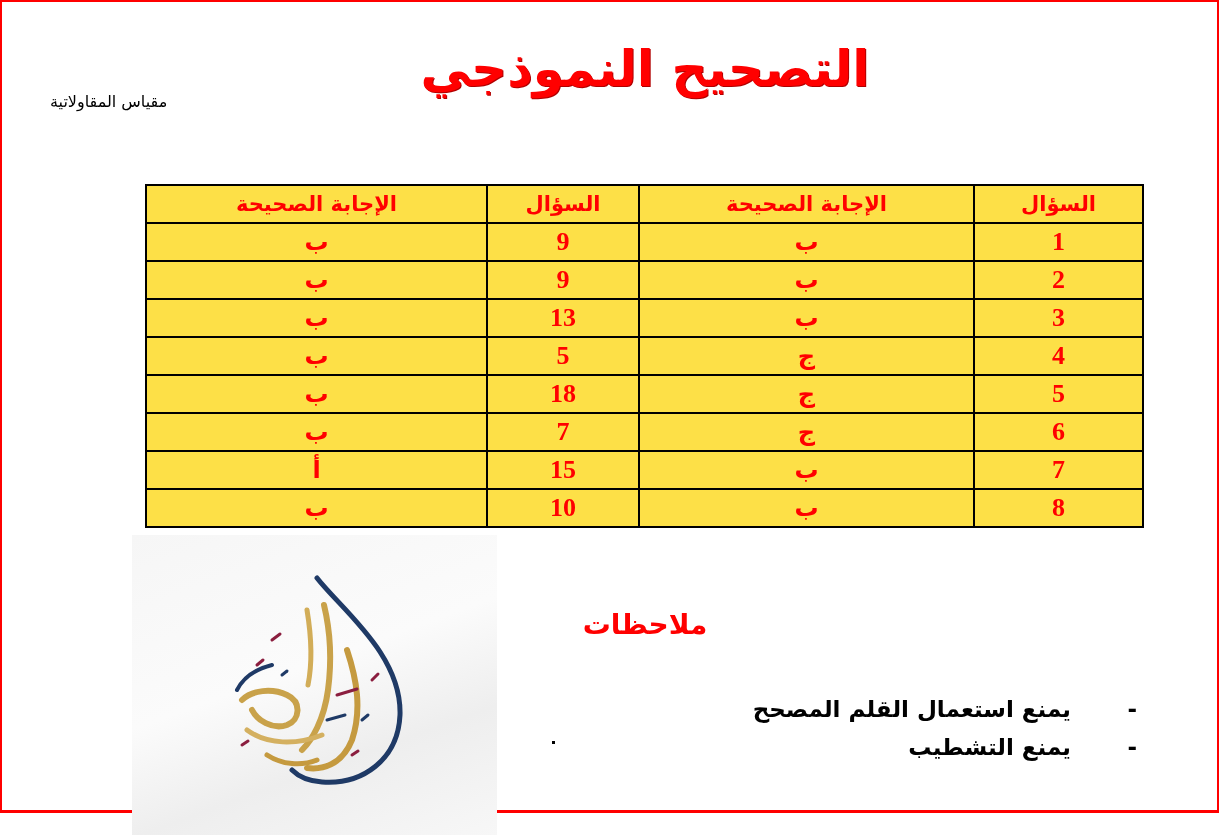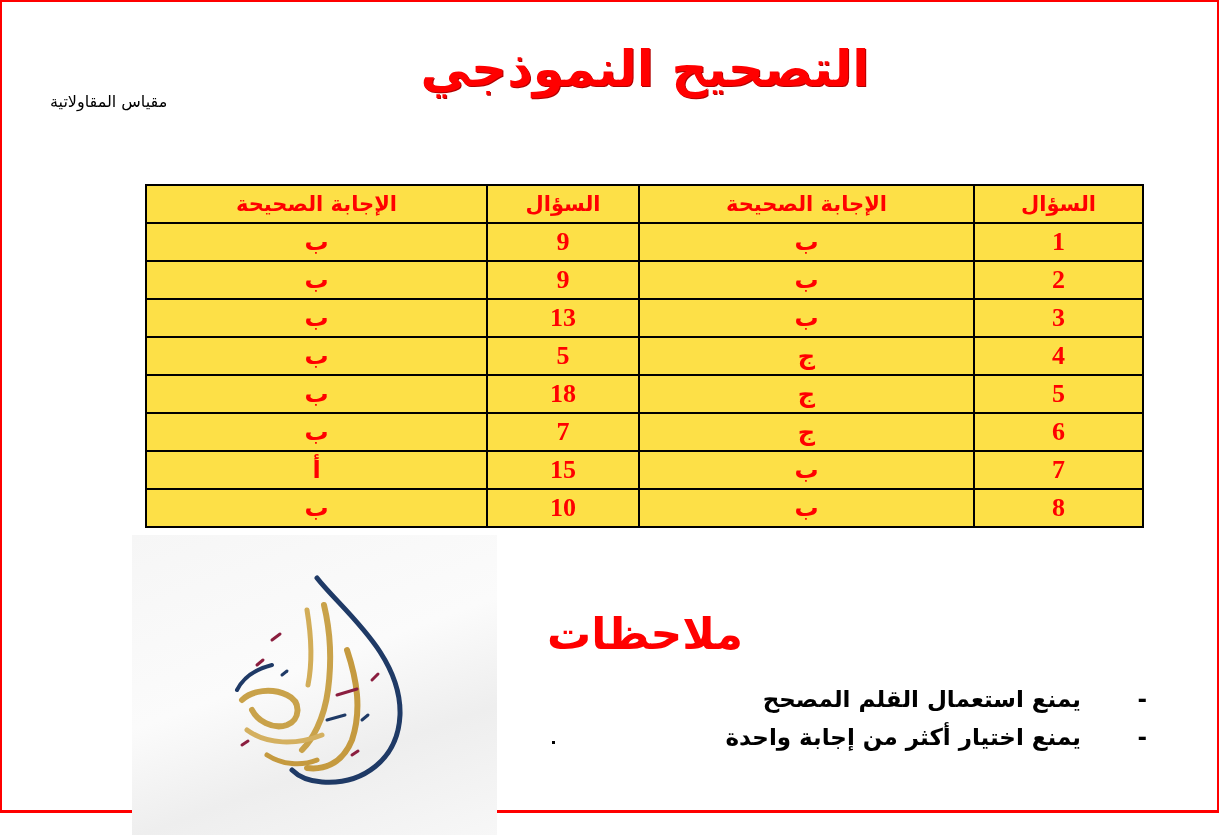--- a/index.html
+++ b/index.html
@@ -21,23 +21,23 @@
                      font-family: "Liberation Serif", "DejaVu Serif", serif; }
   table.answers td.green { background: #fde047; text-align: center; }
   table.answers td.yellow { background: #fde047; }
   table.answers tr.head td { font-size: 21px; font-family: "DejaVu Sans", "Liberation Sans", sans-serif; }
   table.answers td.ans { font-family: "DejaVu Sans", "Liberation Sans", sans-serif; font-size: 24px; }
   table.answers td.first { border-left: 2px solid #000; }
   .logo { position: absolute; left: 132px; top: 535px; width: 365px; height: 300px;
           background: linear-gradient(160deg, #f6f6f6 0%, #fbfbfb 45%, #eeeeee 70%, #f7f7f7 100%); }
   .logo svg { position: absolute; left: 80px; top: 35px; }
   .notes-title { position: absolute; left: 545px; top: 608px; width: 200px; text-align: center;
-                 color: #ff0000; font-size: 44px; font-weight: bold; direction: rtl;
+                 color: #ff0000; font-size: 28px; font-weight: bold; direction: rtl;
                  font-family: "DejaVu Sans", "Liberation Sans", sans-serif; }
-  .notes { position: absolute; right: 70px; top: 678px; direction: rtl; list-style: none; margin: 2px; padding: 0; }
+  .notes { position: absolute; right: 70px; top: 678px; direction: rtl; list-style: none; margin: 12px; padding: 0; }
   .notes li { font-family: "DejaVu Sans", "Liberation Sans", sans-serif; font-weight: bold;
               font-size: 23px; line-height: 38px; color: #000; white-space: nowrap; }
   .notes .dash { display: inline-block; width: 42px; text-align: right; }
   .dot { position: absolute; left: 552px; top: 741px; width: 3px; height: 3px; background: #000; }
 </style>
 </head>
 <body>
 
 <div class="frame"></div>
 
@@ -131,16 +131,16 @@
     <path d="M115 150 l18 -5" stroke="#1f3a66" stroke-width="3" stroke-linecap="round"></path>
     <path d="M30 175 l6 -4" stroke="#8b1e3f" stroke-width="3" stroke-linecap="round"></path>
     <path d="M140 185 l6 -4" stroke="#8b1e3f" stroke-width="3" stroke-linecap="round"></path>
   </svg>
 </div>
 
 <div class="notes-title">ملاحظات</div>
 
 <ul class="notes">
   <li><span class="dash">-</span>&nbsp;&nbsp;&nbsp;<span>يمنع استعمال القلم المصحح</span></li>
-  <li><span class="dash">-</span>&nbsp;&nbsp;&nbsp;<span>يمنع اختيار أكثر من إجابة واحدة</span></li>
+  <li><span class="dash">-</span>&nbsp;&nbsp;&nbsp;<span>يمنع التشطيب</span></li>
 </ul>
 
 <div class="dot"></div>
 
 </body></html>

